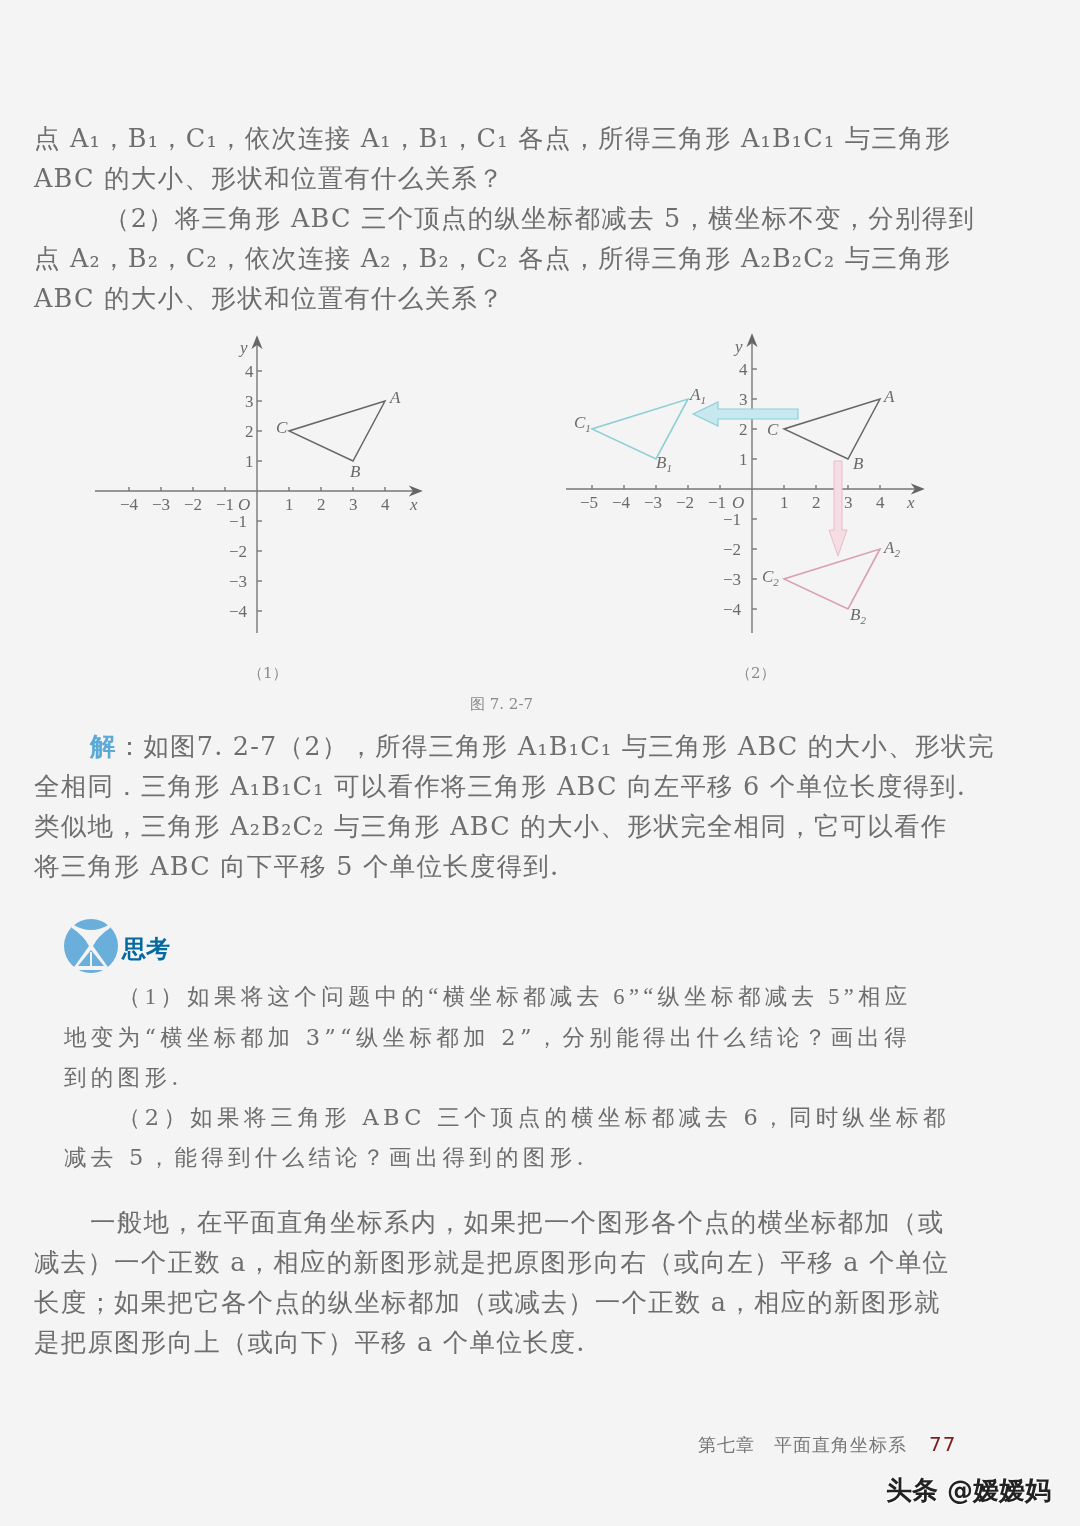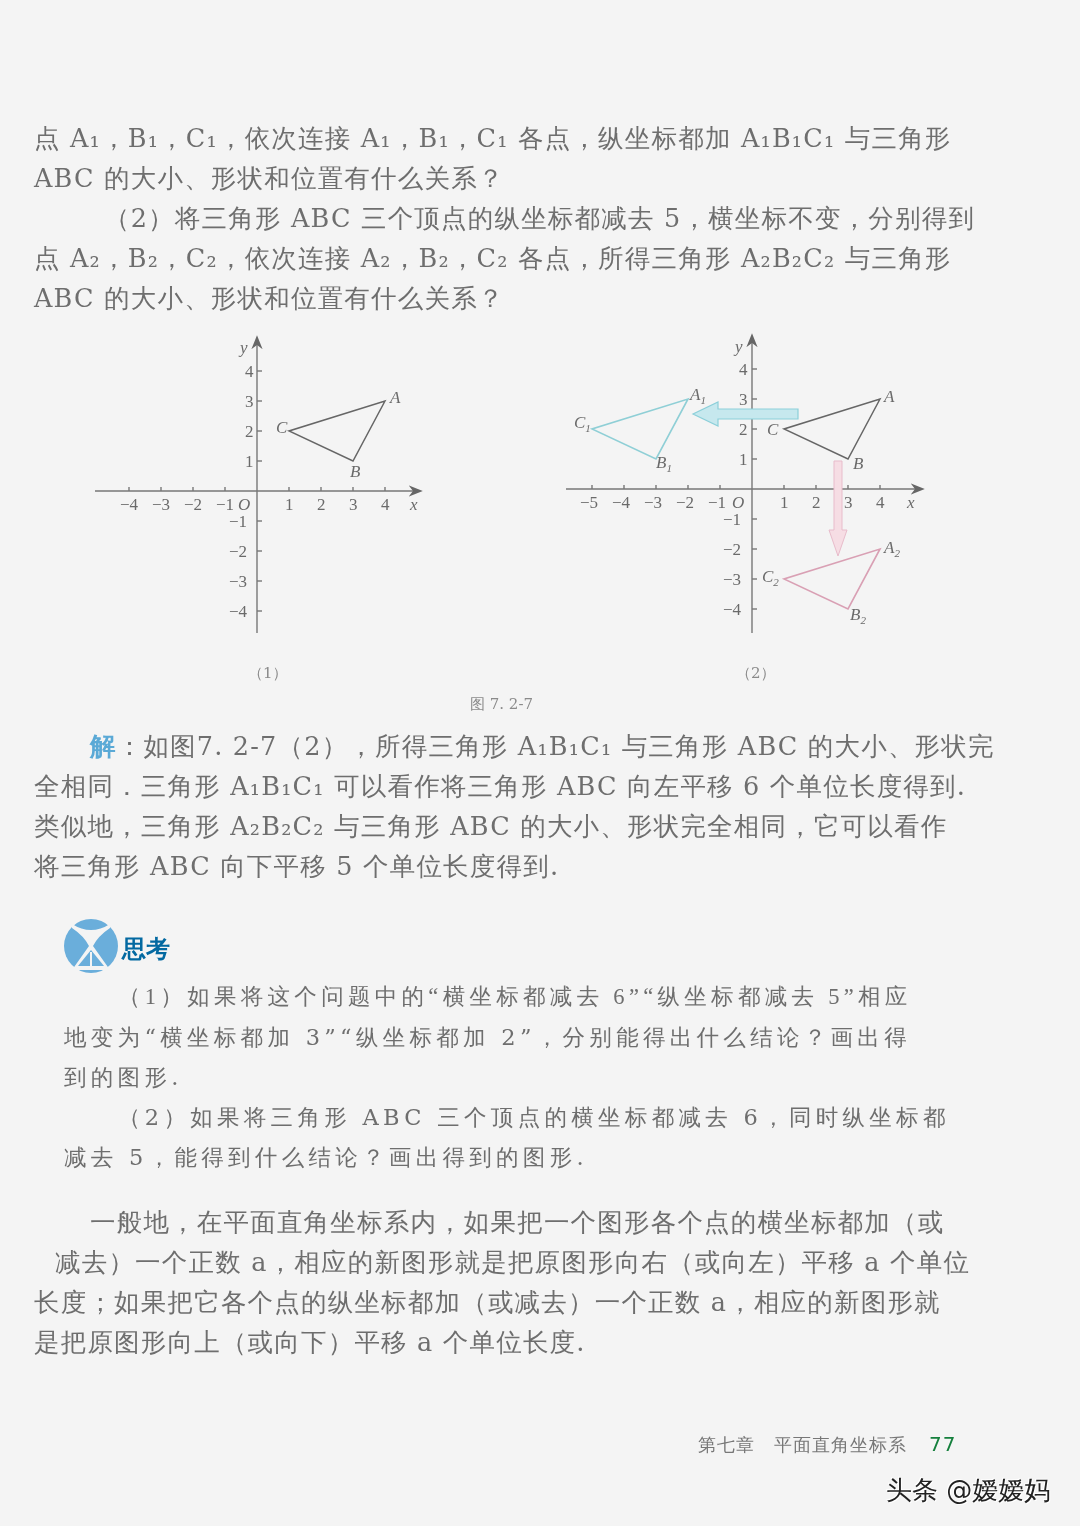--- a/index.html
+++ b/index.html
@@ -12,28 +12,28 @@
   .line {
     position:absolute; left:34px; white-space:nowrap;
     font-size:25.5px; line-height:40px; letter-spacing:1.2px;
   }
   .sol-label { color:#5aa9d6; font-weight:bold; }
   .think .line { font-size:22.5px; letter-spacing:4.3px; left:64px; }
   svg text { font-family:"Liberation Serif","DejaVu Serif",serif; fill:#6a6a6a; }
   .caption { position:absolute; font-size:15px; color:#8a8a8a; white-space:nowrap; }
   .think-title { position:absolute; left:122px; top:933px; font-family:"DejaVu Sans","Liberation Sans",sans-serif; font-weight:bold; font-size:24px; color:#0369a1; }
   .footer { position:absolute; left:698px; top:1432px; font-size:18px; color:#777; white-space:nowrap; letter-spacing:1px; }
-  .footer .pg { font-family:"DejaVu Sans","Liberation Sans",sans-serif; font-size:20px; margin-left:22px; color:#15803d; }
-  .watermark { position:absolute; left:886px; top:1473px; font-family:"DejaVu Sans","Liberation Sans",sans-serif; font-size:26px; color:#222; text-shadow:1px 1px 0 #fff, -1px -1px 0 #fff; white-space:nowrap; }
+  .footer .pg { font-family:"DejaVu Sans","Liberation Sans",sans-serif; font-size:20px; margin-left:22px; color:#7f1d1d; }
+  .watermark { position:absolute; left:886px; top:1473px; font-family:"DejaVu Sans","Liberation Sans",sans-serif; font-size:26px; color:#222; text-shadow:1px 1px 0 #fff, -1px -1px 0 #fff; white-space:nowrap;font-weight:bold; }
 </style>
 </head>
 <body>
 
 <div>
-  <div class="line" style="top:118px;">点 A₁，B₁，C₁，依次连接 A₁，B₁，C₁ 各点，纵坐标都加 A₁B₁C₁ 与三角形</div>
+  <div class="line" style="top:118px;">点 A₁，B₁，C₁，依次连接 A₁，B₁，C₁ 各点，所得三角形 A₁B₁C₁ 与三角形</div>
   <div class="line" style="top:158px;">ABC 的大小、形状和位置有什么关系？</div>
   <div class="line" style="top:198px; left:60px;margin-left:44px;">（2）将三角形 ABC 三个顶点的纵坐标都减去 5，横坐标不变，分别得到</div>
   <div class="line" style="top:238px;">点 A₂，B₂，C₂，依次连接 A₂，B₂，C₂ 各点，所得三角形 A₂B₂C₂ 与三角形</div>
   <div class="line" style="top:278px;">ABC 的大小、形状和位置有什么关系？</div>
 </div>
 
 <svg width="1080" height="700" style="position:absolute;left:0;top:0;" xmlns="http://www.w3.org/2000/svg">
   <defs>
     <marker id="axarrow" markerWidth="10" markerHeight="8" refX="8" refY="4" orient="auto">
       <path d="M0,0 L10,4 L0,8 L3,4 Z" fill="#666"></path>
@@ -182,21 +182,21 @@
   <div class="think-title">思考</div>
   <div class="line" style="top:977px; left:118px;font-family:Liberation Serif, serif;">（1）如果将这个问题中的“横坐标都减去 6”“纵坐标都减去 5”相应</div>
   <div class="line" style="top:1017px;">地变为“横坐标都加 3”“纵坐标都加 2”，分别能得出什么结论？画出得</div>
   <div class="line" style="top:1057px;">到的图形.</div>
   <div class="line" style="top:1097px; left:118px;">（2）如果将三角形 ABC 三个顶点的横坐标都减去 6，同时纵坐标都</div>
   <div class="line" style="top:1137px;">减去 5，能得到什么结论？画出得到的图形.</div>
 </div>
 
 <div>
   <div class="line" style="top:1202px; left:90px;">一般地，在平面直角坐标系内，如果把一个图形各个点的横坐标都加（或</div>
-  <div class="line" style="top:1242px;margin-left:21px;">减去）一个正数 a，相应的新图形就是把原图形向右（或向左）平移 a 个单位</div>
+  <div class="line" style="top:1242px;">减去）一个正数 a，相应的新图形就是把原图形向右（或向左）平移 a 个单位</div>
   <div class="line" style="top:1282px;">长度；如果把它各个点的纵坐标都加（或减去）一个正数 a，相应的新图形就</div>
   <div class="line" style="top:1322px;">是把原图形向上（或向下）平移 a 个单位长度.</div>
 </div>
 
 <div class="footer">
   <span>第七章　平面直角坐标系</span><span class="pg">77</span>
 </div>
 <div class="watermark">头条 @嫒嫒妈</div>
 
 </body></html>

